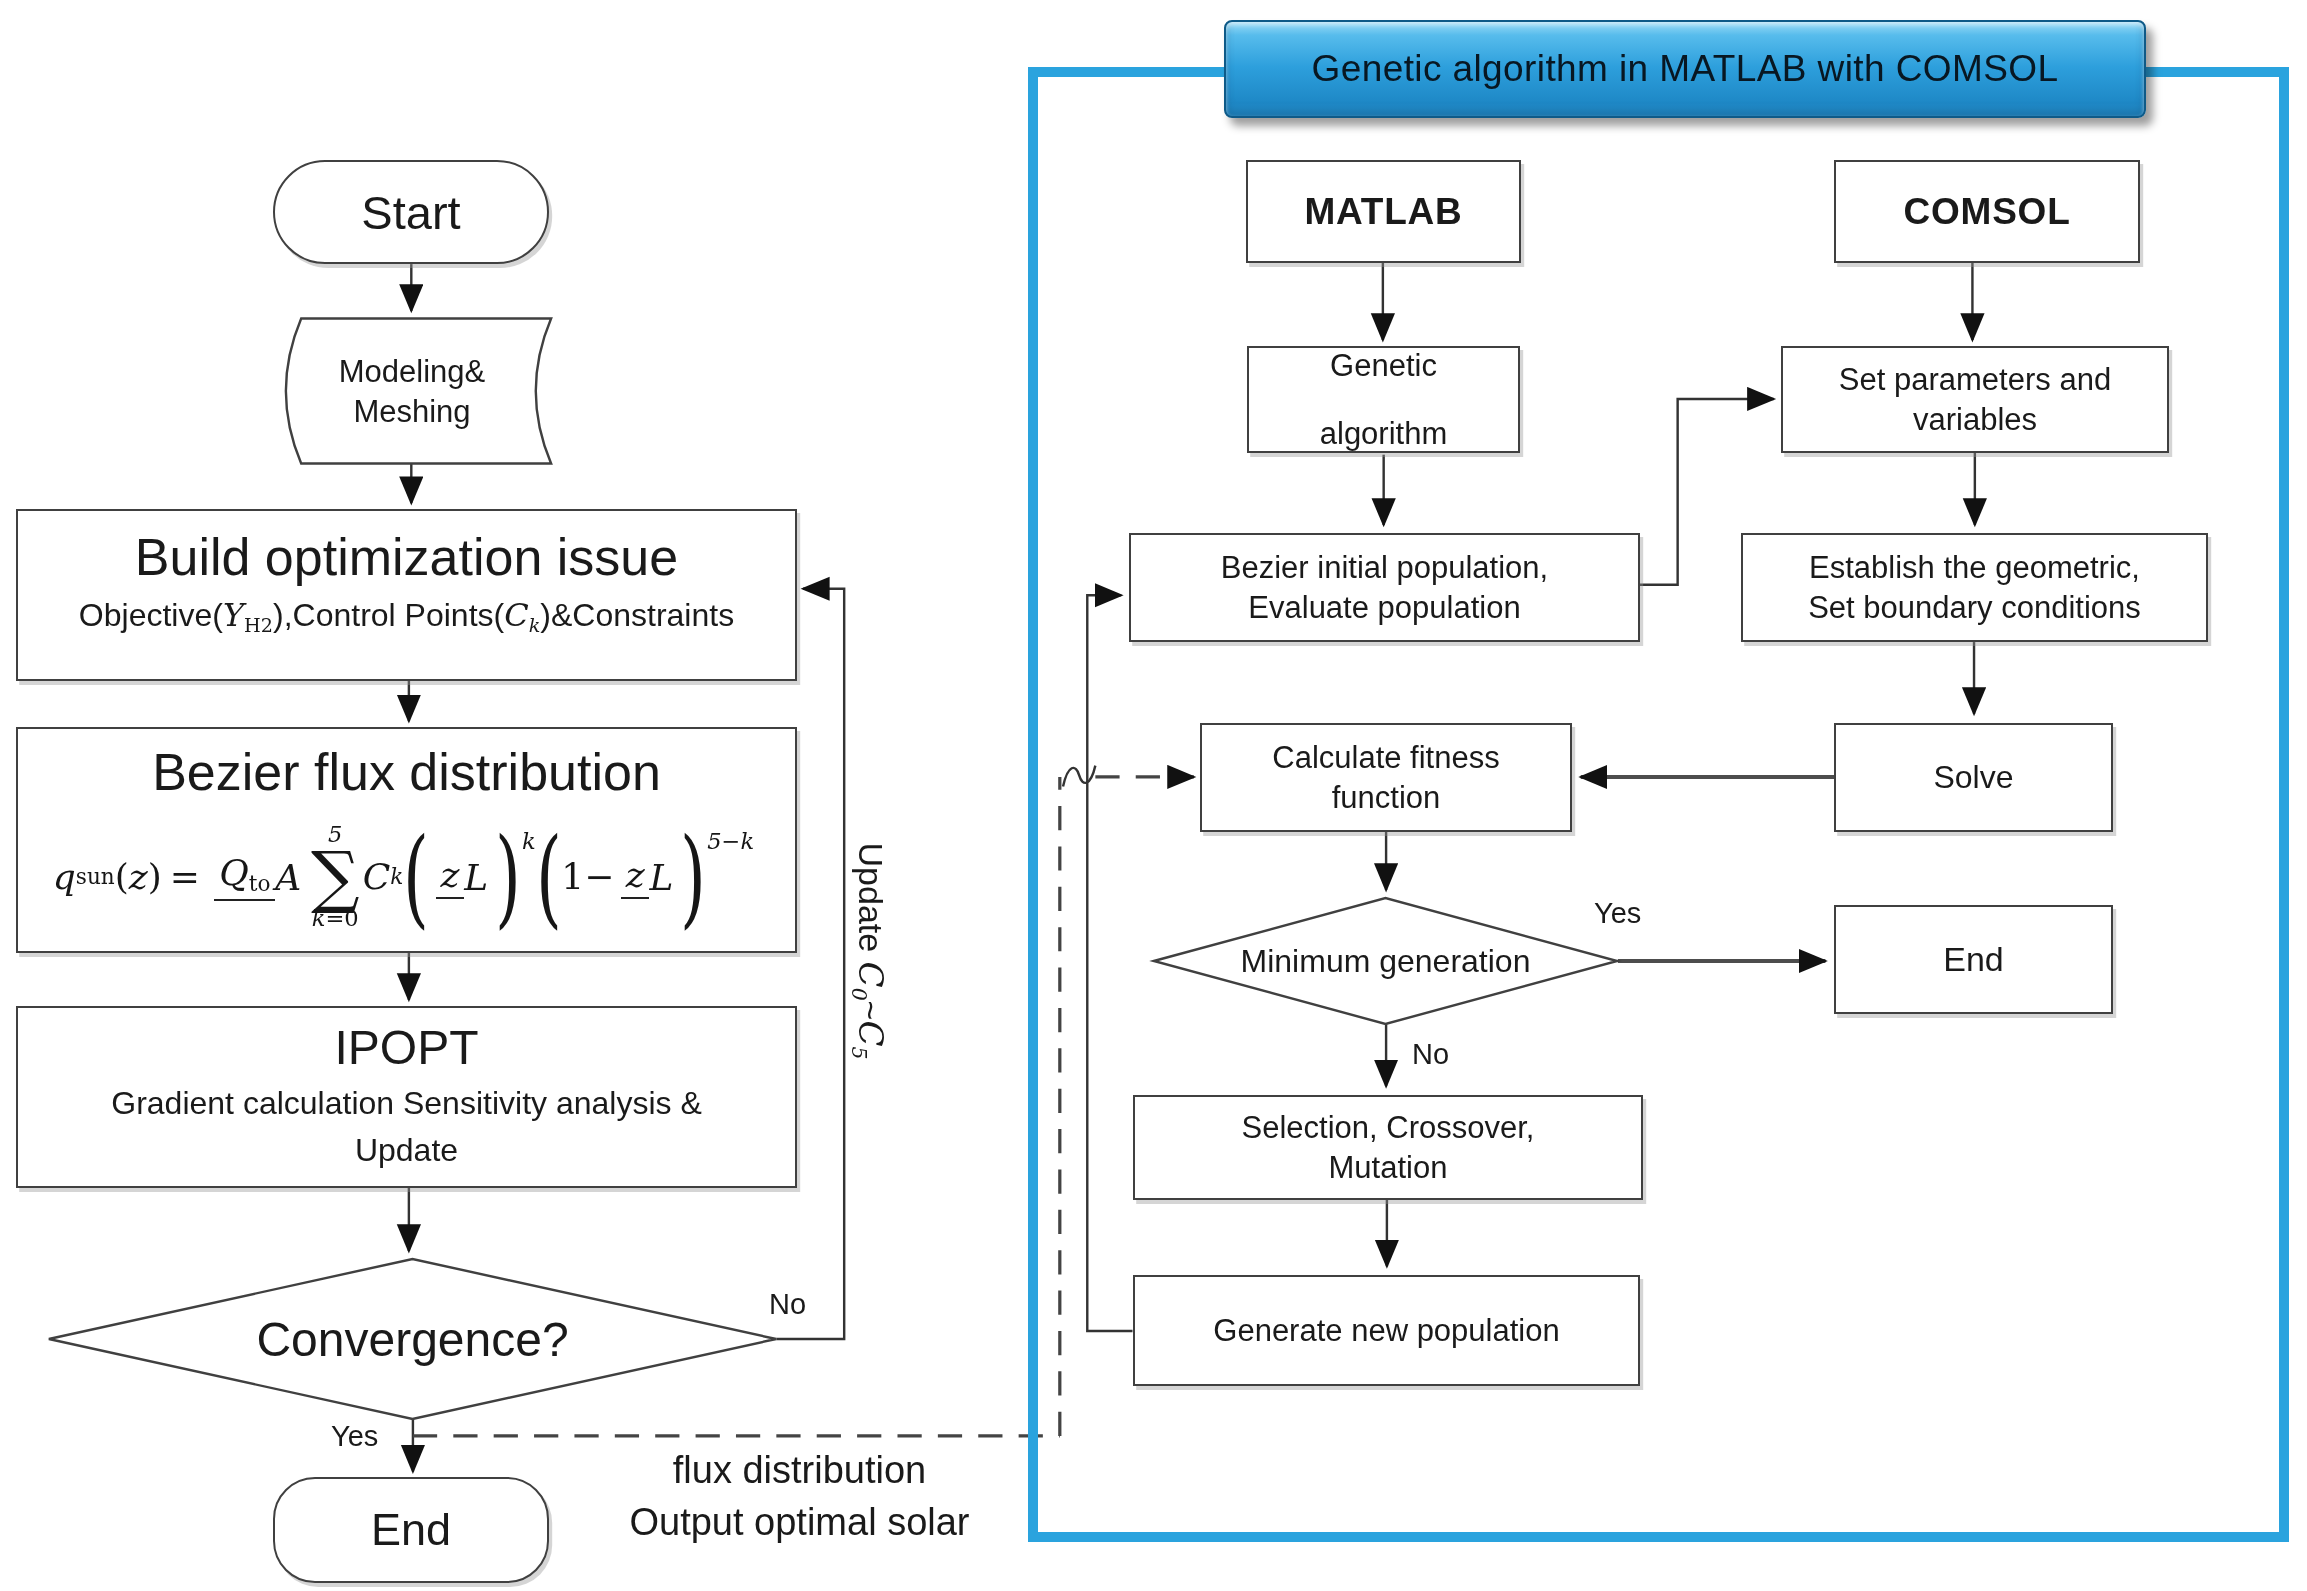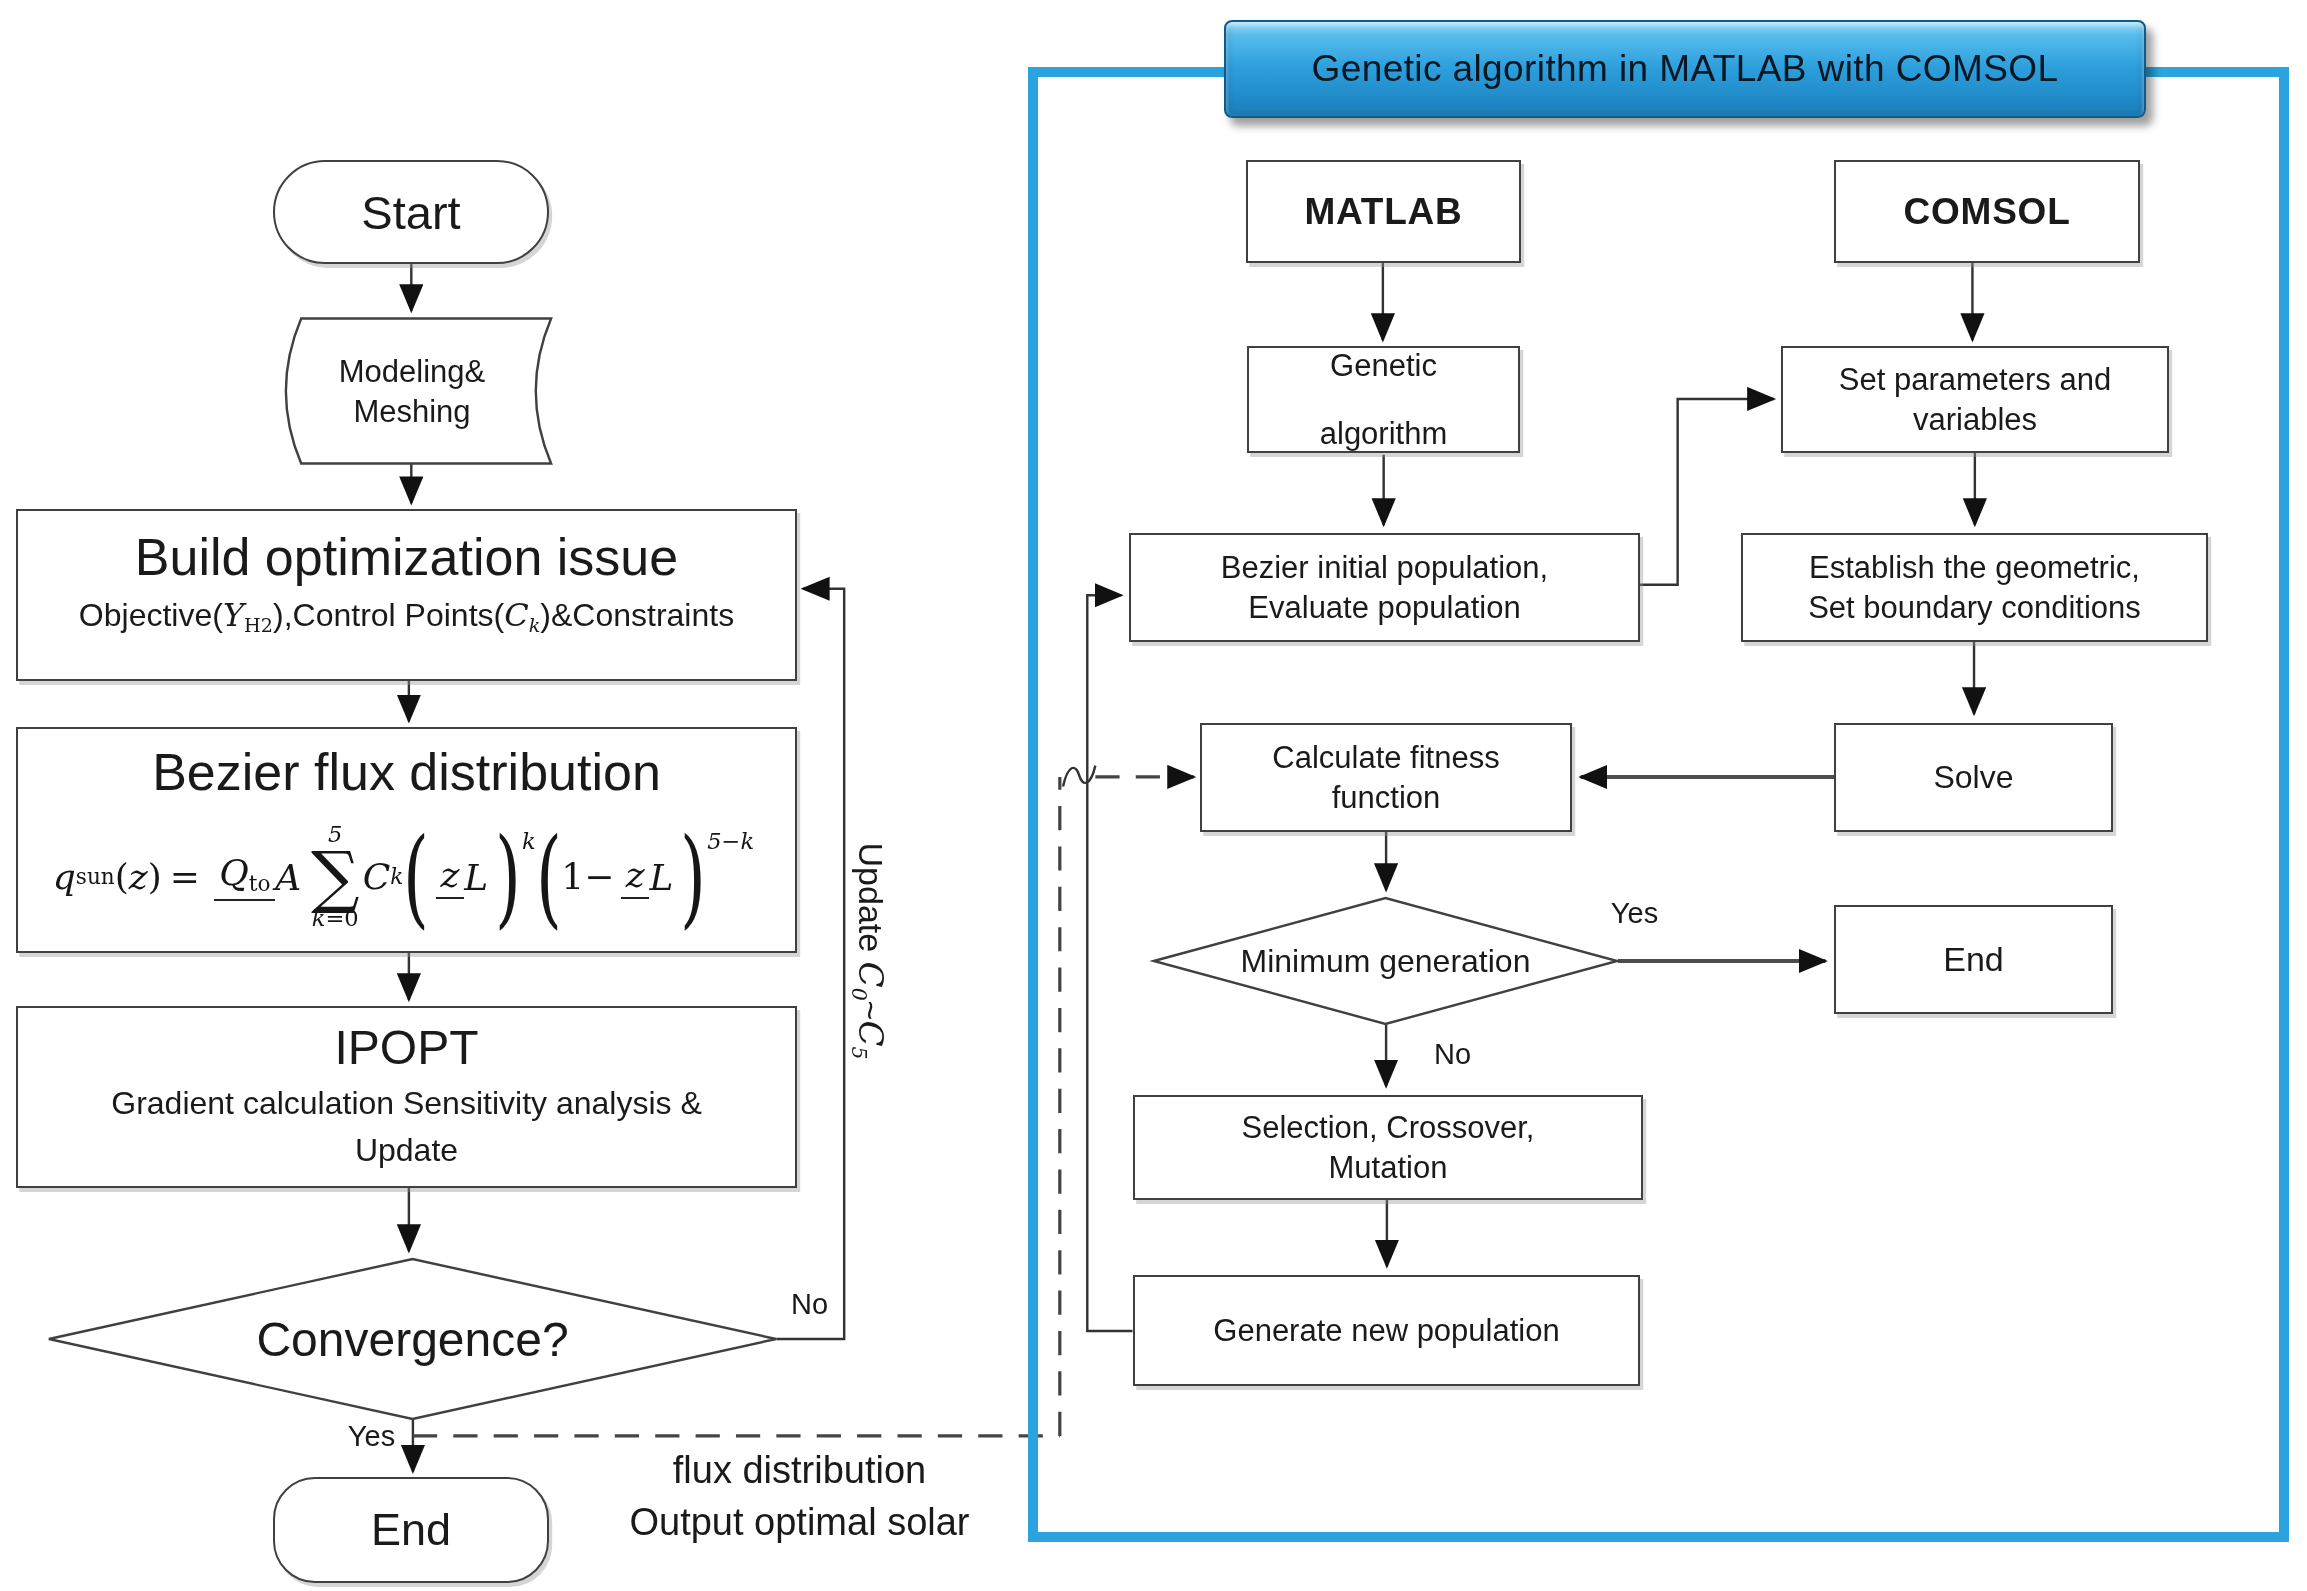--- a/index.html
+++ b/index.html
@@ -11,21 +11,21 @@
   .titlebar{position:absolute;left:1224px;top:20px;width:918px;height:94px;z-index:4;
             border:2.4px solid #0e5a88;border-radius:8px;
             background:linear-gradient(180deg,#9ddcf7 0%,#57bcec 14%,#2d9fdc 48%,#1e88c6 86%,#2795d2 100%);
             box-shadow:inset 0 2.4px 4px rgba(255,255,255,.55), inset 0 -5.7px 8px rgba(0,40,80,.30), 6.5px 8px 8px rgba(0,0,0,.38);
             display:flex;align-items:center;justify-content:center;
             font-size:37px;color:#081722;letter-spacing:0.4px;}
   .node{position:absolute;z-index:3;background:#fff;border:2.4px solid #404040;
         box-shadow:3.2px 4px 0 rgba(150,150,150,.40);
         display:flex;flex-direction:column;align-items:center;justify-content:center;
         text-align:center;box-sizing:border-box;}
-  .lbl{position:absolute;z-index:3;text-align:center;}
+  .lbl{position:absolute;z-index:3;}
   .t38{font-size:31px;line-height:40px;}
   .bold{font-weight:bold;}
   .stadium-start{border-radius:53px;font-size:47px;}
   .stadium-end{border-radius:42px;font-size:45px;}
   .shape-svg{position:absolute;z-index:3;}
   .shape-text{position:absolute;z-index:3;display:flex;flex-direction:column;align-items:center;justify-content:center;text-align:center;}
   .ser{font-family:"DejaVu Serif",serif;font-style:italic;}
   sub.rs{font-size:0.60em;vertical-align:-0.3em;font-style:normal;font-family:"DejaVu Serif",serif;}
   sub.is{font-size:0.60em;vertical-align:-0.3em;font-style:italic;font-family:"DejaVu Serif",serif;}
   

